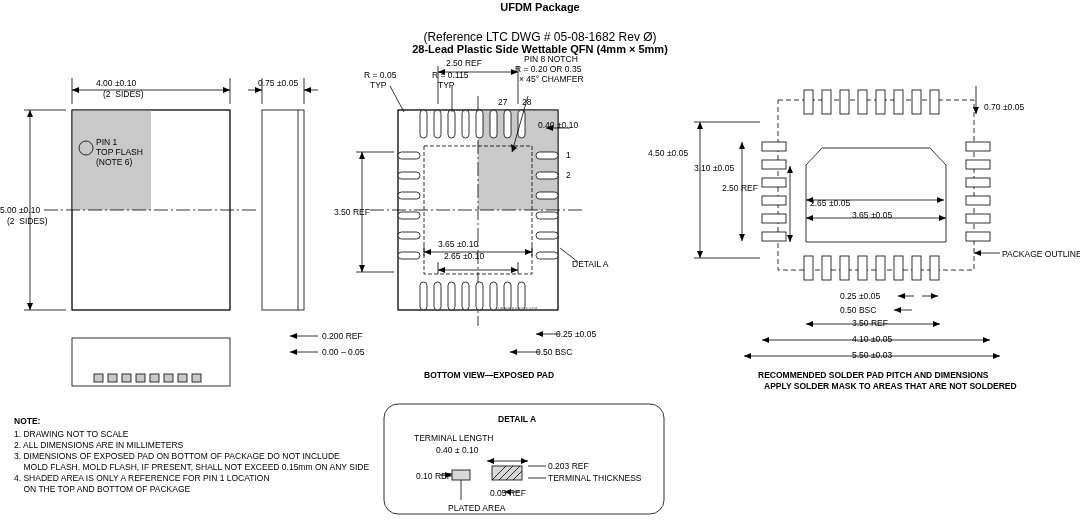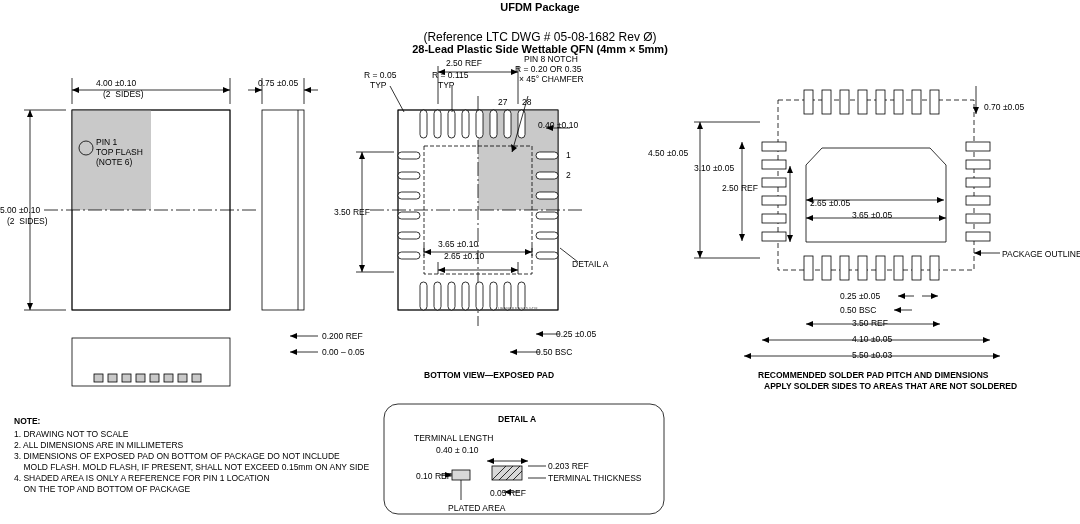--- a/index.html
+++ b/index.html
@@ -320,21 +320,21 @@
 <div class="t" style="left:722px;top:183px;">2.50 REF</div>
 <div class="t" style="left:810px;top:198px;">2.65 ±0.05</div>
 <div class="t" style="left:852px;top:210px;">3.65 ±0.05</div>
 <div class="t" style="left:1002px;top:249px;">PACKAGE OUTLINE</div>
 <div class="t" style="left:840px;top:291px;">0.25 ±0.05</div>
 <div class="t" style="left:840px;top:305px;">0.50 BSC</div>
 <div class="t" style="left:852px;top:318px;">3.50 REF</div>
 <div class="t" style="left:852px;top:334px;">4.10 ±0.05</div>
 <div class="t" style="left:852px;top:350px;">5.50 ±0.03</div>
 <div class="t tb" style="left:758px;top:370px;">RECOMMENDED SOLDER PAD PITCH AND DIMENSIONS</div>
-<div class="t tb" style="left:764px;top:381px;">APPLY SOLDER SIDES TO AREAS THAT ARE NOT SOLDERED</div>
+<div class="t tb" style="left:764px;top:381px;">APPLY SOLDER MASK TO AREAS THAT ARE NOT SOLDERED</div>
 
 <div class="t tb" style="left:498px;top:414px;">DETAIL A</div>
 <div class="t" style="left:414px;top:433px;">TERMINAL LENGTH</div>
 <div class="t" style="left:436px;top:445px;">0.40 ± 0.10</div>
 <div class="t" style="left:404px;top:471px;padding-left:12px;">0.10 REF</div>
 <div class="t" style="left:490px;top:488px;">0.05 REF</div>
 <div class="t" style="left:548px;top:461px;">0.203 REF</div>
 <div class="t" style="left:548px;top:473px;">TERMINAL THICKNESS</div>
 <div class="t" style="left:428px;top:503px;padding-left:20px;">PLATED AREA</div>
 

